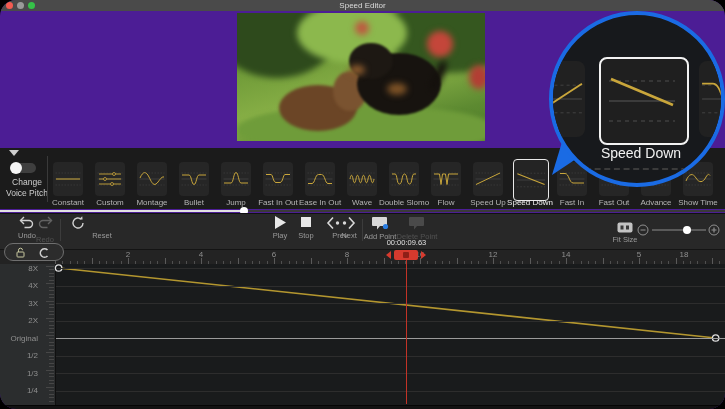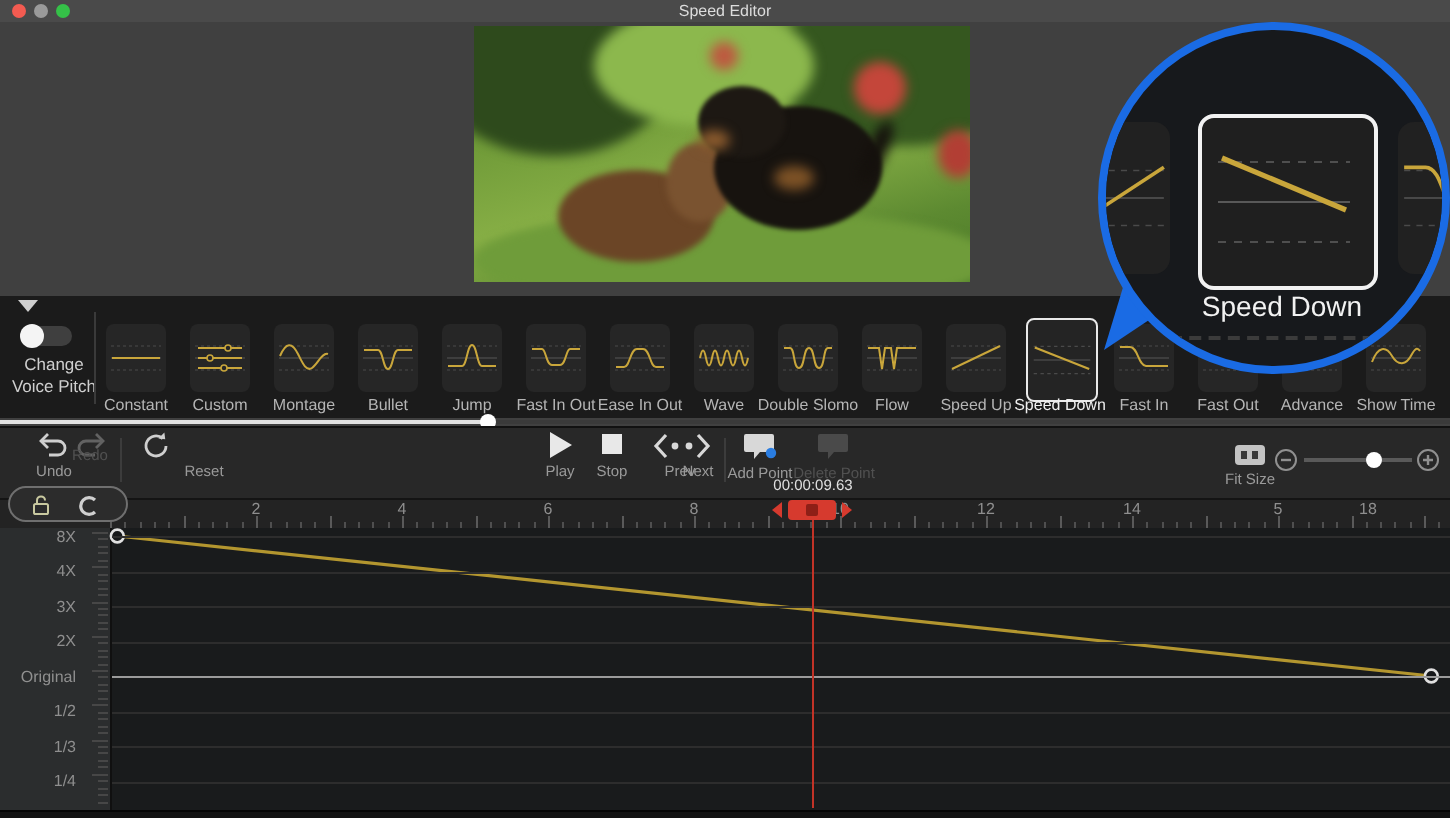--- a/index.html
+++ b/index.html
@@ -1,17 +1,17 @@
 <!DOCTYPE html>
 <html><head>
 <meta charset="utf-8">
 <style>
   html,body{margin:0;padding:0;background:#000;}
-  #app{position:relative;width:725px;height:409px;background:#404040;overflow:hidden;
-       font-family:"Liberation Sans",sans-serif;-webkit-font-smoothing:antialiased;}
+  #app{position:relative;width:725px;height:409px;background:#4c1d95;overflow:hidden;
+       font-family:"Liberation Sans",sans-serif;border-radius:16px;-webkit-font-smoothing:antialiased;}
   .abs{position:absolute;}
   .ctr{transform:translateX(-50%);}
   
   #titlebar{left:0;top:0;width:725px;height:11px;background:#4a4a4a;}
   .tl-dot{top:2px;width:7px;height:7px;border-radius:50%;}
   #win-title{left:0;top:1px;width:725px;text-align:center;font-size:8px;color:#dcdcdc;}
   
   #video{left:237px;top:13px;width:248px;height:128px;background:linear-gradient(165deg,#3e5e22 0%,#6f9a38 30%,#86ae45 55%,#5d8a31 80%,#4c7a28 100%);overflow:hidden;}
   .blob{position:absolute;border-radius:50%;filter:blur(3px);}
   
@@ -271,21 +271,21 @@
       <path d="M6 2 L2.5 5.5 L6 9" stroke="#cfcfcf" stroke-width="1.4" fill="none"></path>
       <path d="M2.5 5.5 H11 a3.5 3.5 0 0 1 0 7 H6.5" stroke="#cfcfcf" stroke-width="1.4" fill="none"></path>
     </svg>
     <div class="tool-label ctr abs" style="left:9px;top:16px;">Undo</div>
   </div>
   <div class="abs tool disabled" style="left:36px;top:215px;">
     <svg width="18" height="15" viewBox="0 0 18 15">
       <path d="M12 2 L15.5 5.5 L12 9" stroke="#cfcfcf" stroke-width="1.4" fill="none"></path>
       <path d="M15.5 5.5 H7 a3.5 3.5 0 0 0 0 7 H11.5" stroke="#cfcfcf" stroke-width="1.4" fill="none"></path>
     </svg>
-    <div class="tool-label ctr abs" style="left:9px;top:8px;">Redo</div>
+    <div class="tool-label ctr abs" style="left:9px;top:20px;">Redo</div>
   </div>
   <div class="abs tdiv" style="left:60px;"></div>
   <div class="abs tool" style="left:70px;top:215px;">
     <svg width="16" height="15" viewBox="0 0 16 15">
       <path d="M13 8 a5 5 0 1 1 -1.6 -3.7" stroke="#cfcfcf" stroke-width="1.4" fill="none"></path>
       <path d="M12.2 1.2 L12.6 4.6 L9.2 4.2" fill="#cfcfcf"></path>
     </svg>
     <div class="tool-label ctr abs" style="left:8px;top:16px;margin-left:24px;">Reset</div>
   </div>
 

